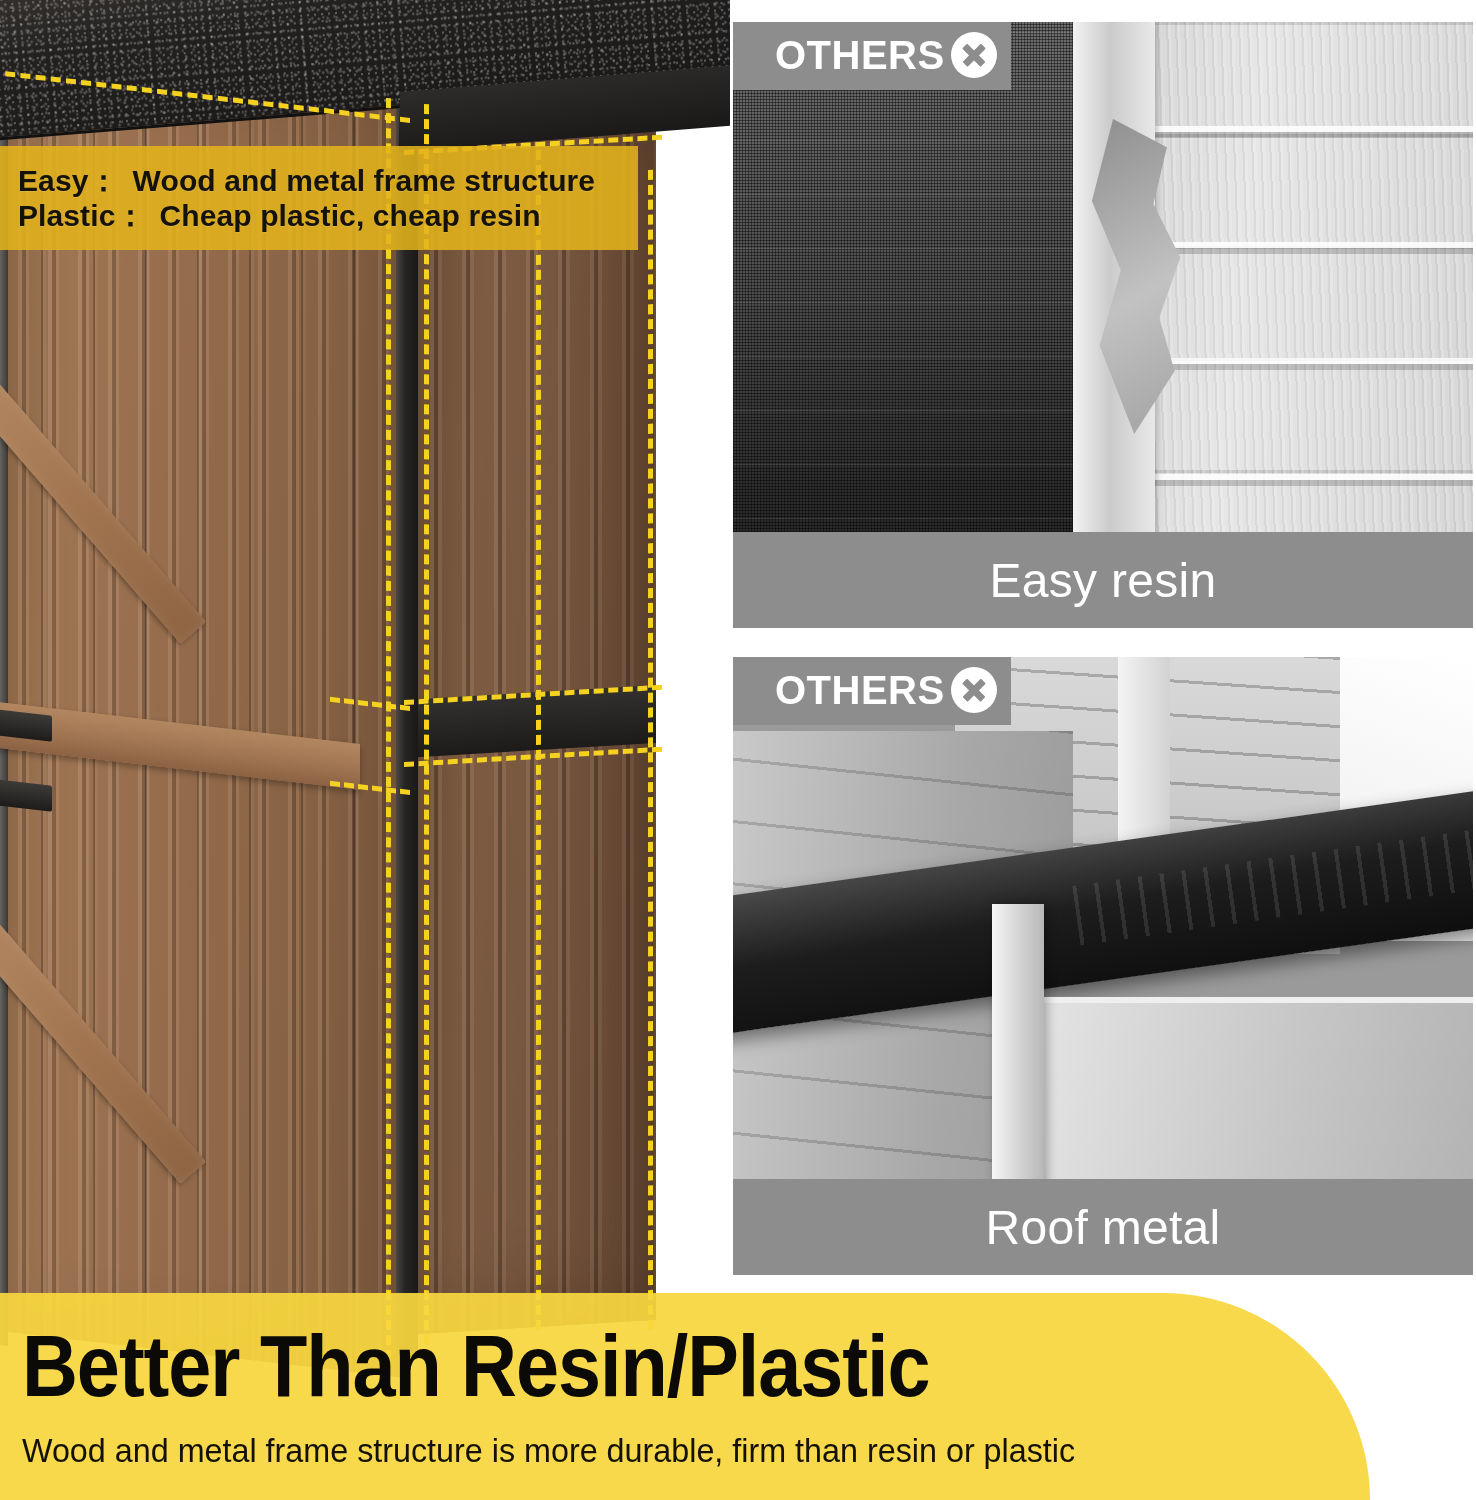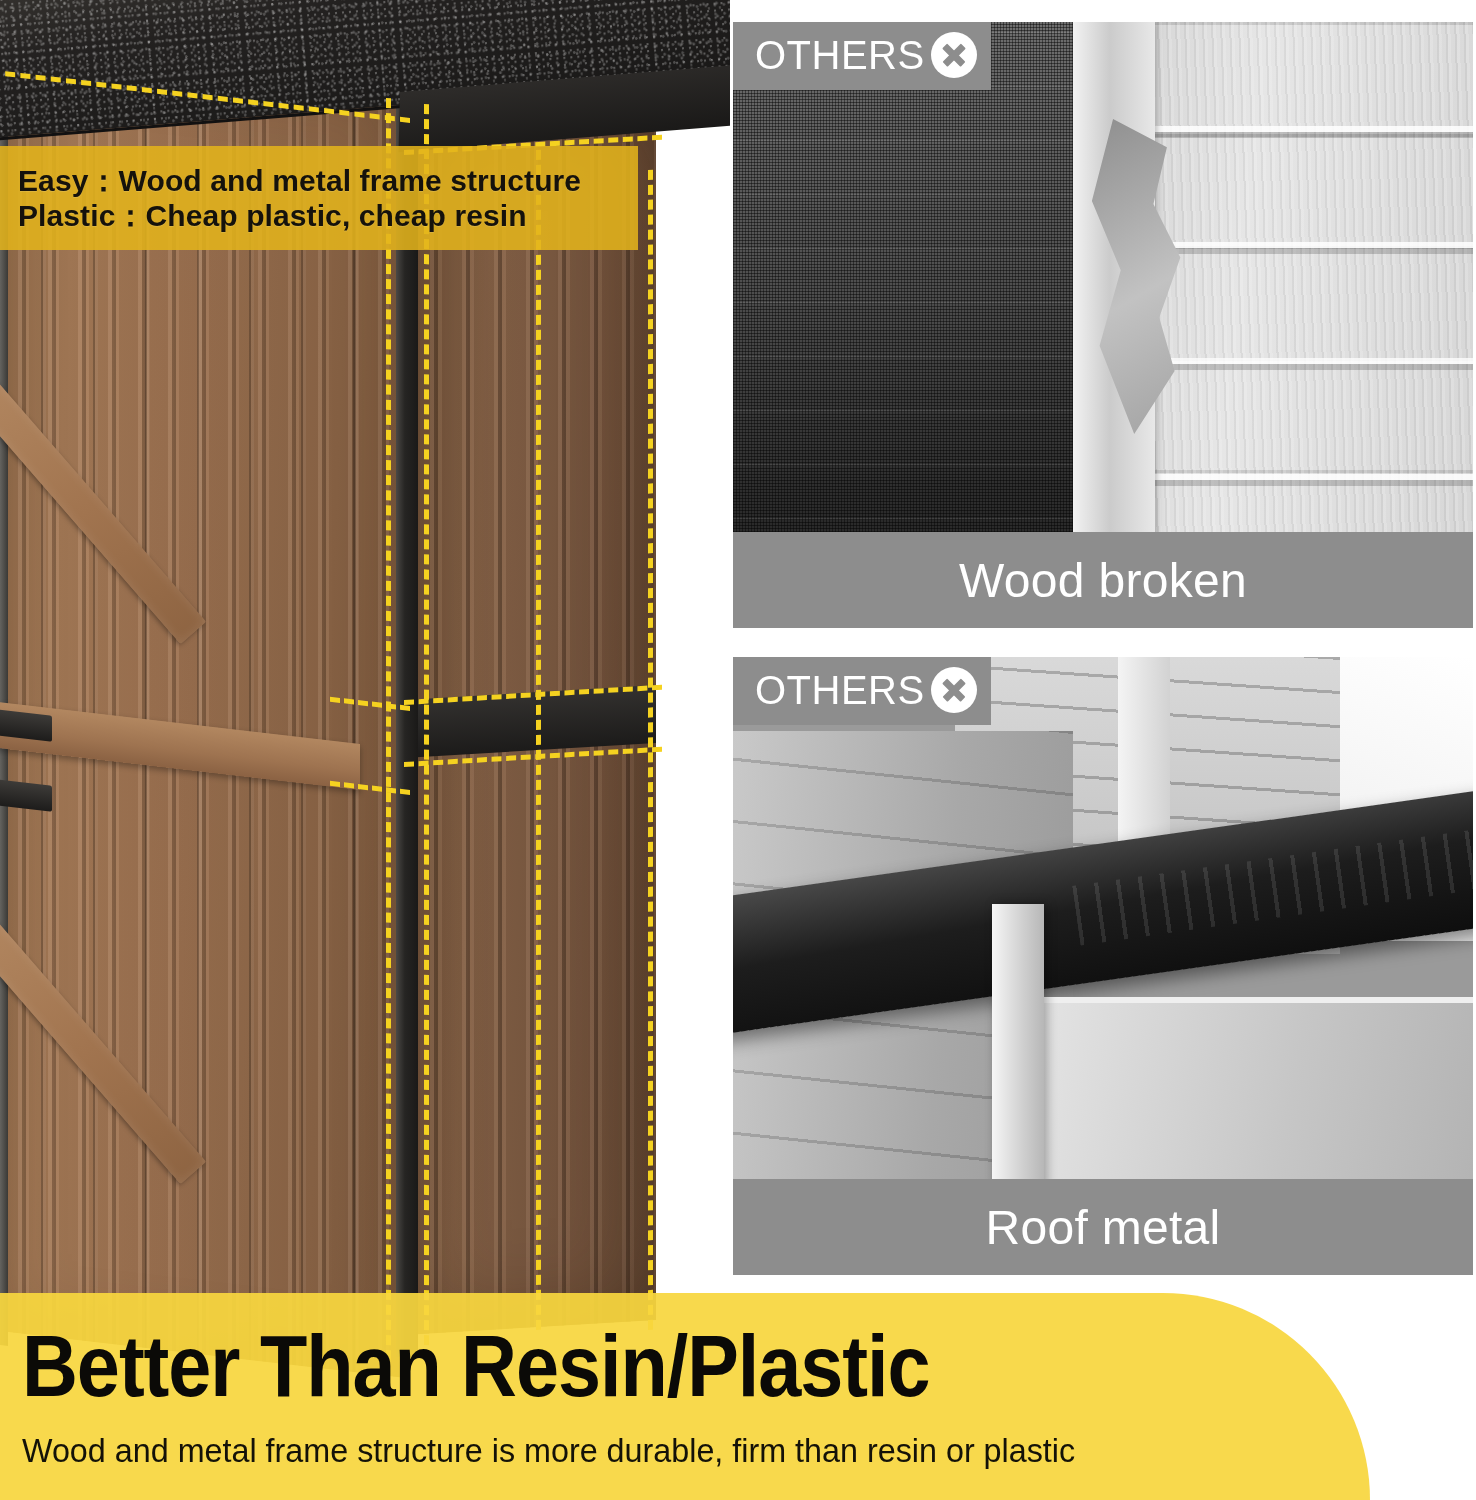--- a/index.html
+++ b/index.html
@@ -141,21 +141,21 @@
     z-index:14;
   }
   .callout-line {
     color:#15120c;
     font-size:30px; font-weight:700;
     letter-spacing:.1px; white-space:nowrap;
     line-height:1.1;
     text-shadow:0 1px 0 rgba(255,255,255,.12);
   }
   .callout-label { display:inline-block; }
-  .callout-text  { display:inline-block; }
+  .callout-text  { display:inline-block; margin-left:14px; }
 
   
   .banner {
     position:absolute; left:0; bottom:0; width:1370px; height:207px;
     background:rgba(247,214,62,.93);
     border-radius:0 300px 0 0;
     z-index:20;
     overflow:hidden;
   }
   .banner-inner {
@@ -270,22 +270,22 @@
 
   
   .badge {
     position:absolute; left:0; top:0;
     background:#8d8d8d;
     display:flex; align-items:center; gap:6px;
     padding:10px 14px 12px 22px;
     z-index:6;
   }
   .badge-text {
-    color:#ffffff; font-size:40px; font-weight:400;
-    letter-spacing:.5px; line-height:1;
+    color:#ffffff; font-size:40px; font-weight:700;
+    letter-spacing:.5px; line-height:1;margin-left:20px;
   }
   .badge-x {
     width:46px; height:46px; border-radius:50%;
     background:#ffffff; position:relative; flex:0 0 auto;
   }
   .badge-x::before, .badge-x::after {
     content:""; position:absolute; left:50%; top:50%;
     width:26px; height:6.5px; background:#8d8d8d; border-radius:1px;
   }
   .badge-x::before { transform:translate(-50%,-50%) rotate(45deg); }
@@ -349,21 +349,21 @@
     <div class="p1-mesh"></div>
     <div class="p1-wall"></div>
     <div class="p1-trim"></div>
     <div class="p1-crack"></div>
   </div>
   <div class="badge">
     <span class="badge-text">OTHERS</span>
     <span class="badge-x"></span>
   </div>
   <div class="caption">
-    <span>Wood broken</span>
+    <span>Easy resin</span>
   </div>
 </div>
 
 <div class="panel panel-2">
   <div class="photo">
     <div class="p2-sky"></div>
     <div class="p2-house"></div>
     <div class="p2-post"></div>
     <div class="p2-wall"></div>
     <div class="p2-roof"></div>

